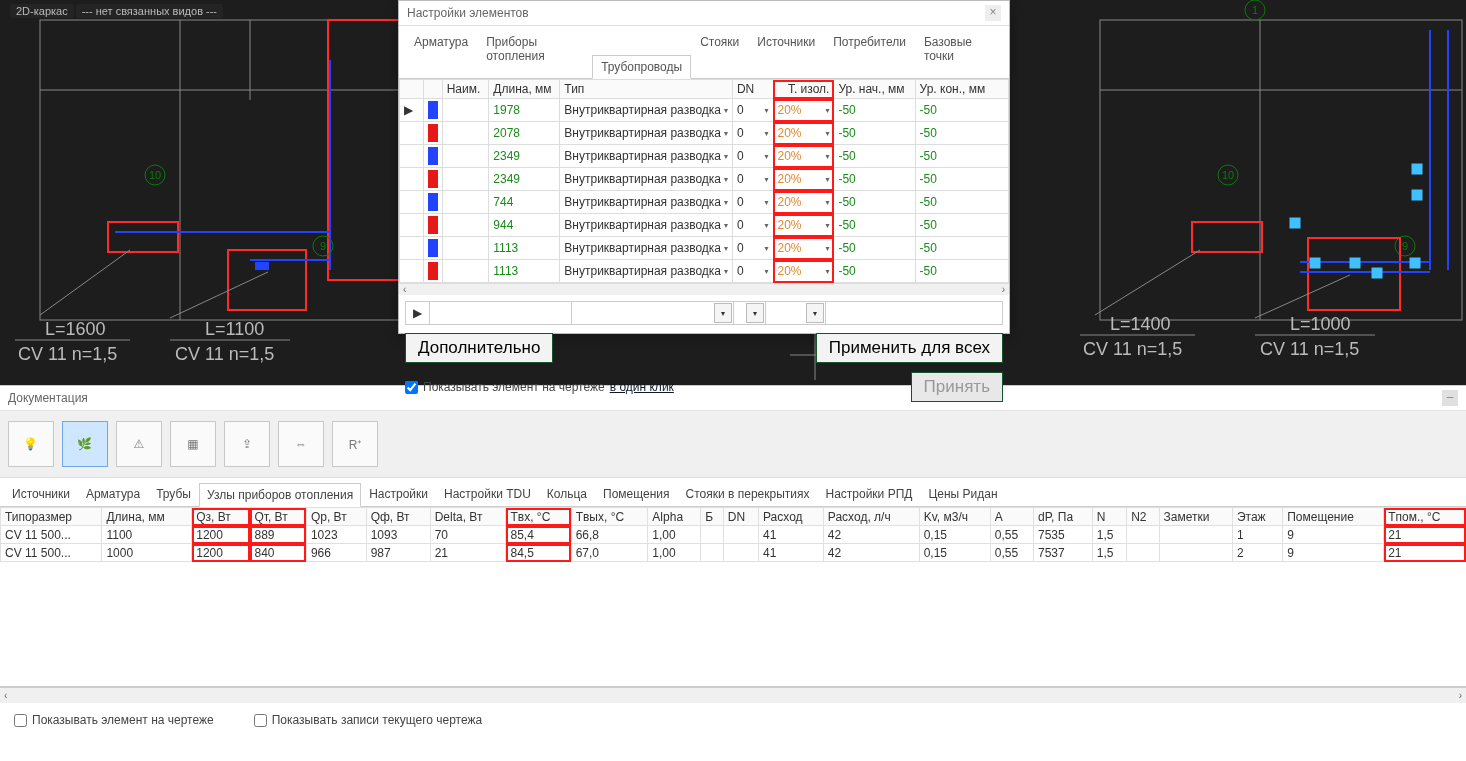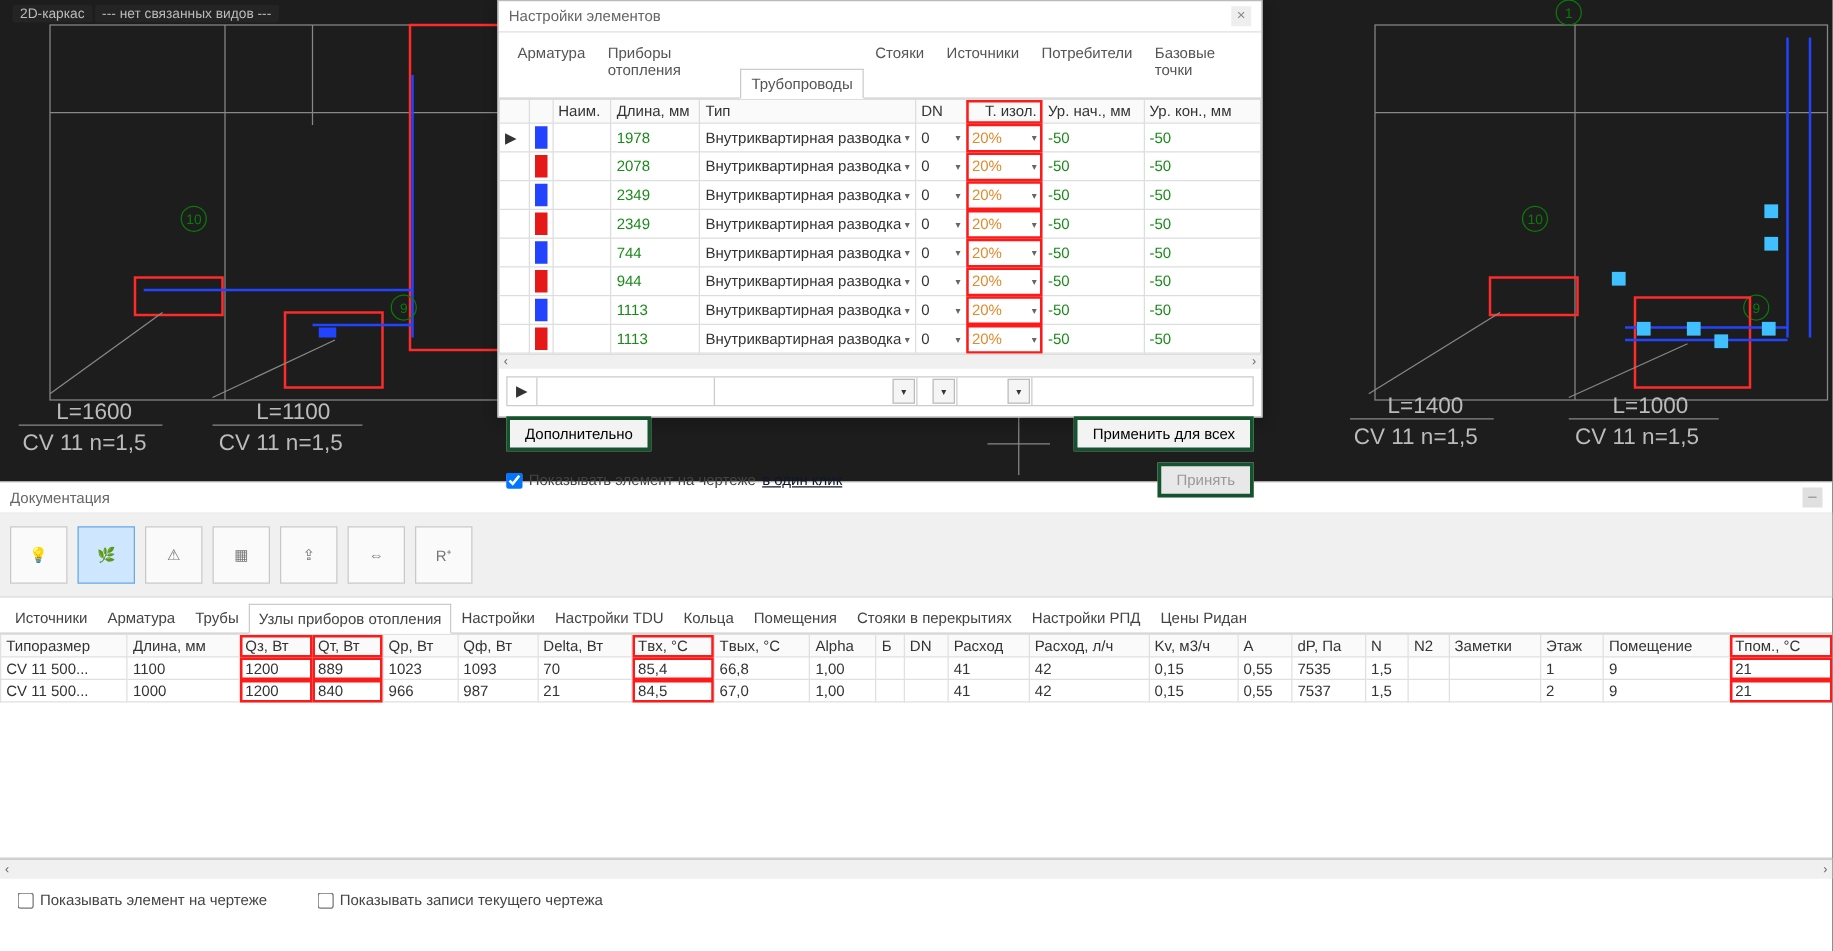--- a/index.html
+++ b/index.html
@@ -147,24 +147,24 @@
     position: absolute; right: 1px; top: 1px; width: 18px; height: 20px;
     border: 1px solid #bbb; background: #f5f5f5; font-size: 8px;
     display: inline-flex; align-items: center; justify-content: center;
   }
 
   .dlg-buttons {
     display: flex; justify-content: space-between;
     padding: 8px 6px 6px 6px;
   }
   .btn {
-    border: 3px solid #14532d;
+    border: 1px solid #14532d;
     background: #f3f3f3;
     padding: 4px 12px;
-    font-size: 12px;
+    font-size: 17px;
     cursor: pointer;
   }
   .btn.disabled { color: #999; background: #e8e8e8; }
 
   .dlg-footer {
     display: flex; justify-content: space-between; align-items: center;
     padding: 3px 6px 5px 6px;
   }
   .chk { display: inline-flex; align-items: center; gap: 5px; color: #444; }
   .chk input { width: 13px; height: 13px; }

